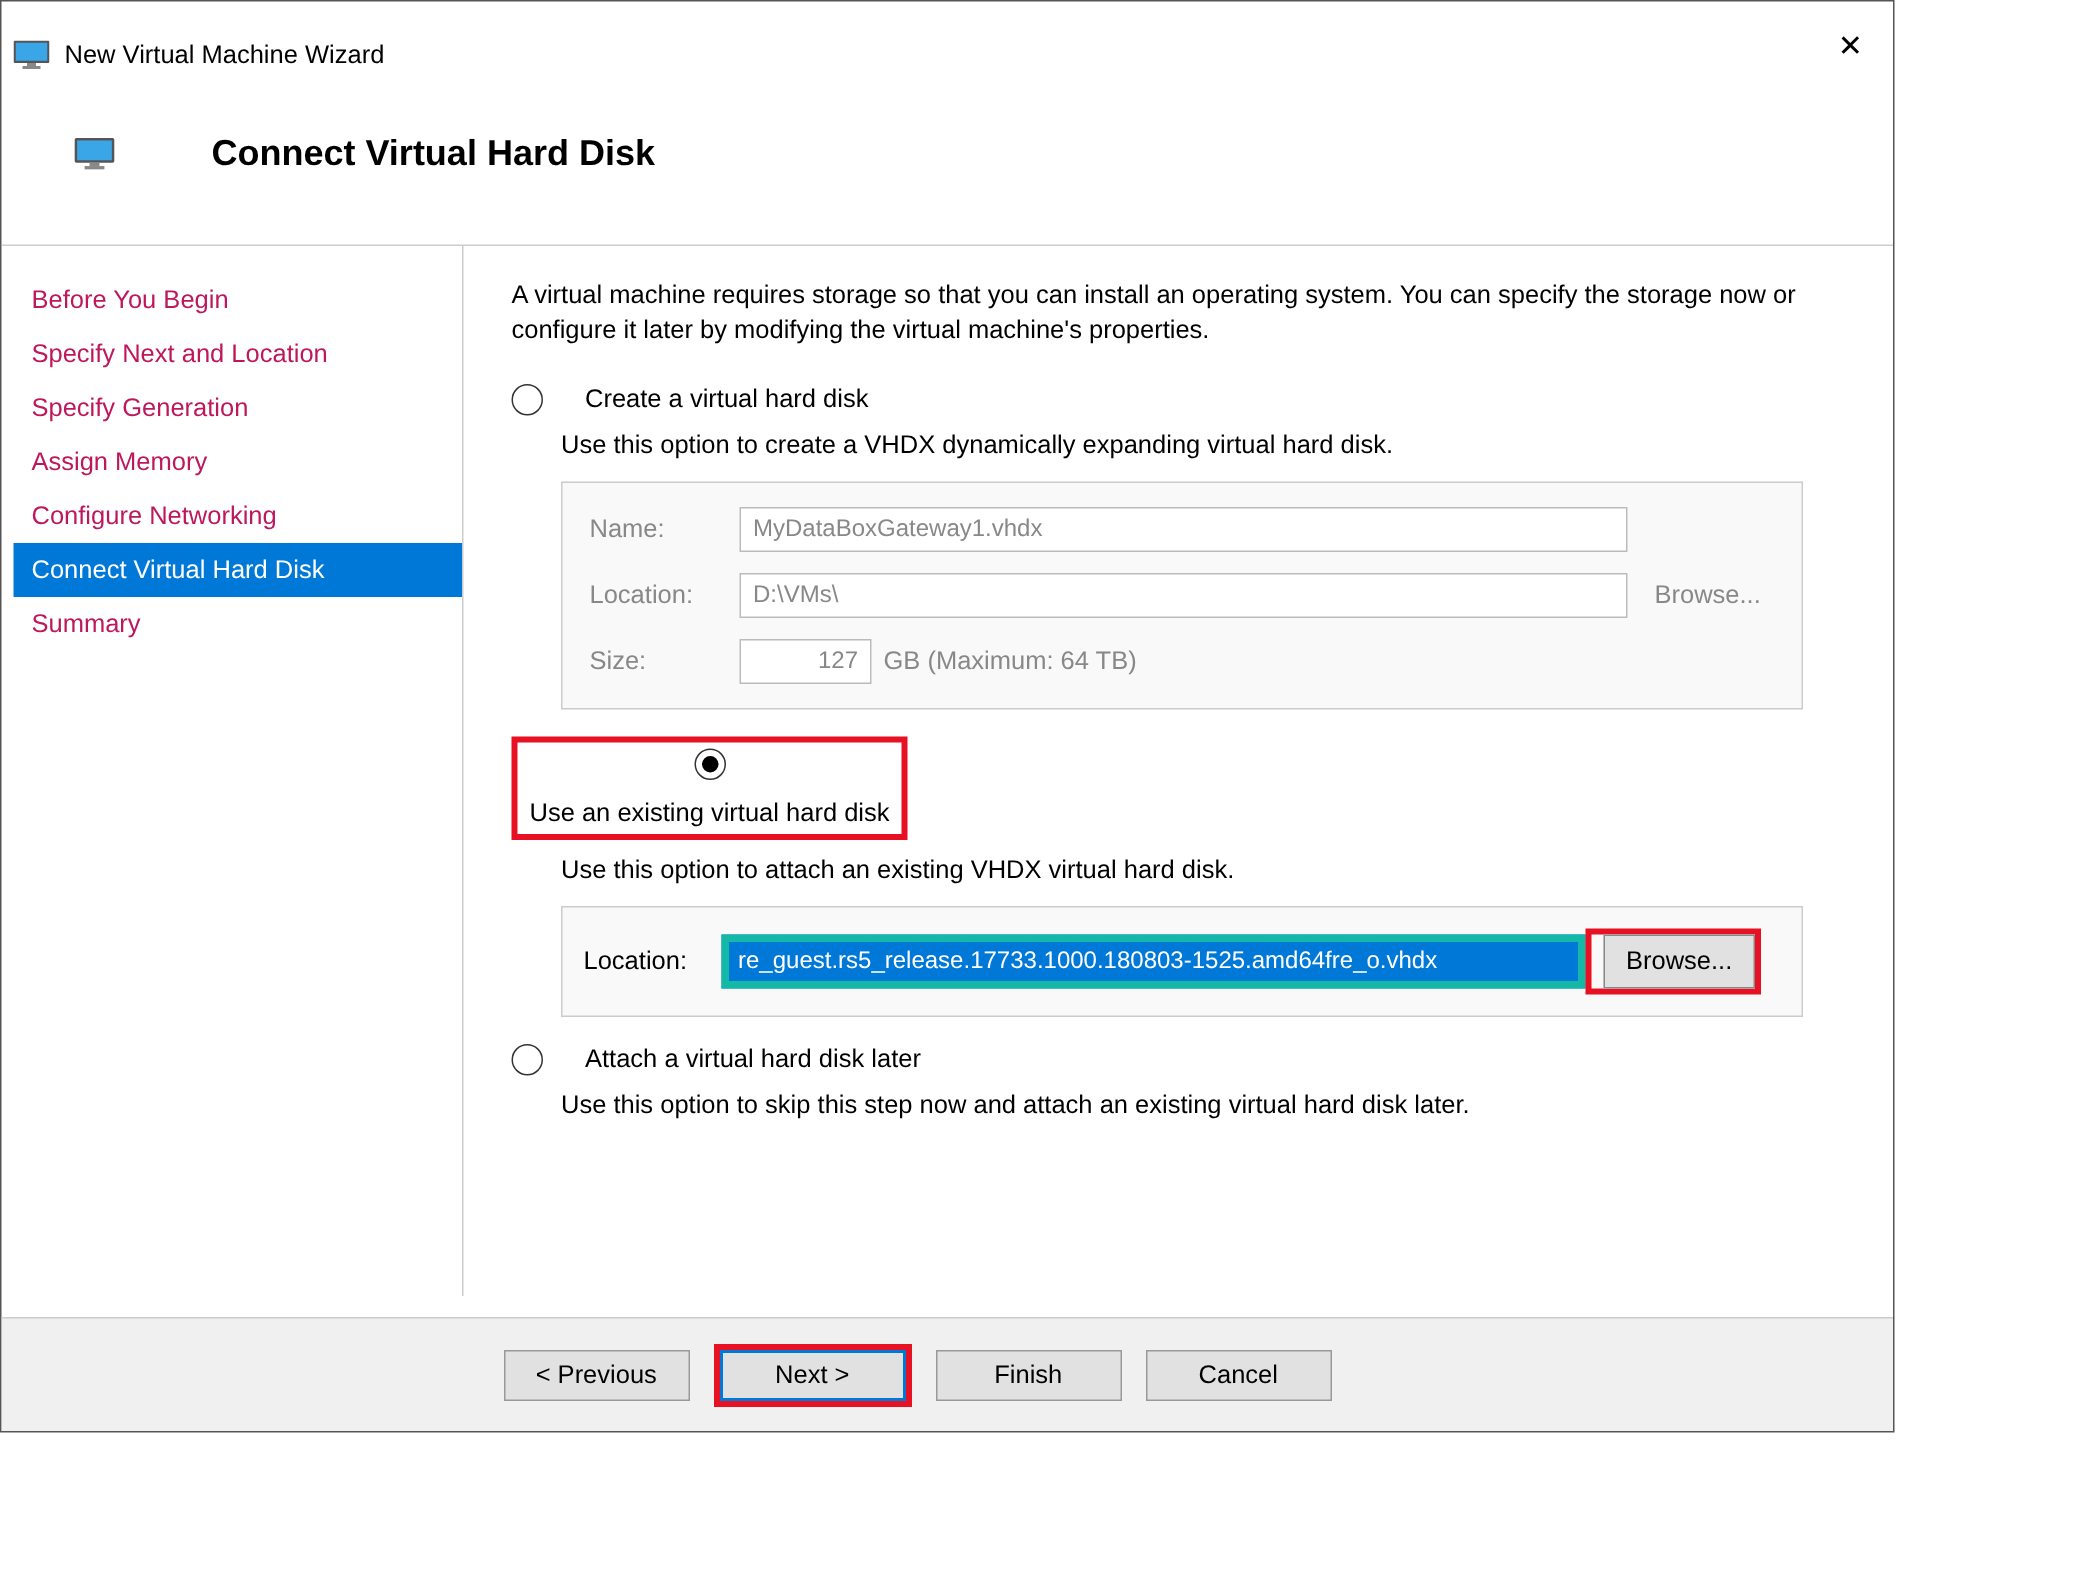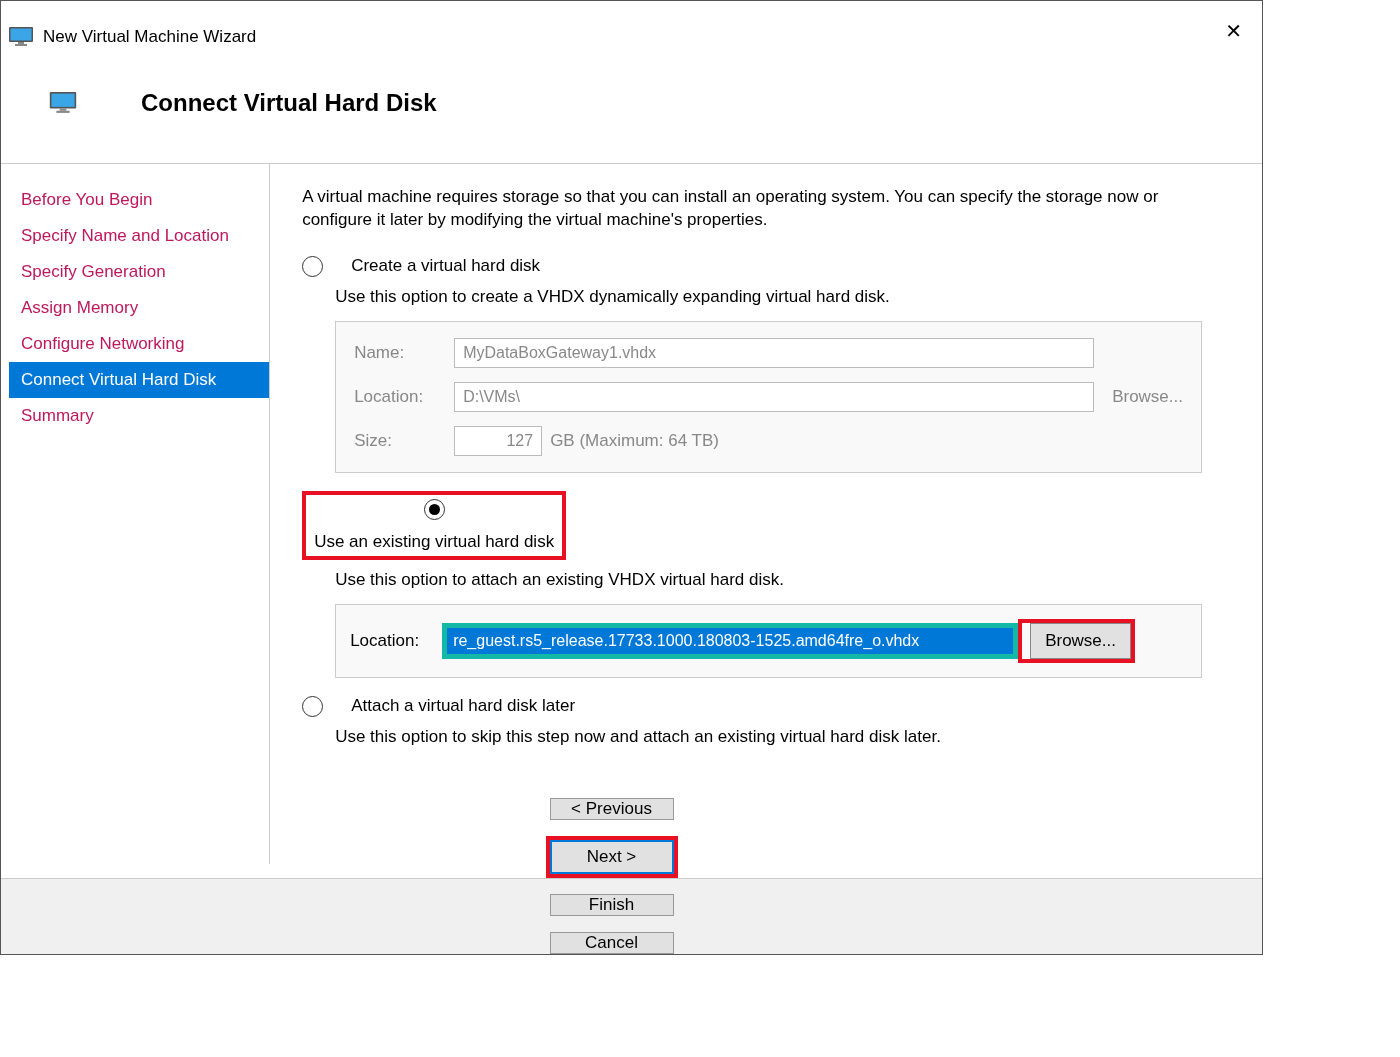--- a/index.html
+++ b/index.html
@@ -38,33 +38,33 @@
 
 .redbox { border: 4px solid #e81123; padding: 4px 8px; display: inline-flex; align-items: center; gap: 12px; flex-direction: column; }
 
 
 .groupbox { border: 1px solid #ccc; padding: 16px 18px 16px 18px; margin-top: 14px; margin-left: 33px; background: #f9f9f9; }
 .groupbox.disabled .field-label, .groupbox.disabled .unit-text, .groupbox.disabled .browse-btn-dis { color: #888; }
 .field-row { display: flex; align-items: center; margin-bottom: 14px; }
 .field-row:last-child { margin-bottom: 0; }
 .field-label { width: 100px; font-size: 17px; color: #888; }
 .text-input { height: 30px; border: 1px solid #bbb; background: #fff; padding: 0 8px; font-size: 16px; color: #888; }
-.text-input.wide { width: 640px; }
+.text-input.wide { width: 592px; }
 .text-input.size { width: 88px; text-align: right; color: #888; }
 .browse-btn-dis { margin-left: 18px; font-size: 17px; color: #888; }
 
 
 .groupbox.active { background: #f9f9f9; padding: 14px 14px; }
 .groupbox.active .field-label { color: #000; }
 .loc-input-highlight { border: 5px solid #14b8a6; background: #0078d7; color: #fff; height: 36px; padding: 0 6px; font-size: 16px; width: 576px; display: flex; align-items: center; white-space: nowrap; overflow: hidden; }
 .browse-btn { height: 36px; padding: 0 14px; border: 1px solid #888; background: #e1e1e1; font-size: 17px; cursor: pointer; margin-left: 8px; }
 .btn-highlight-wrap { border: 4px solid #e81123; display: inline-block; padding: 0; }
 
 
-.footer { position: absolute; bottom: 0; left: 0; right: 0; height: 76px; border-top: 1px solid #ccc; display: flex; align-items: center; justify-content: flex-end; padding-right: 40px; gap: 16px; background: #f0f0f0; flex-direction: column; }
+.footer { position: absolute; bottom: 0; left: 0; right: 0; height: 76px; border-top: 1px solid #ccc; display: flex; align-items: center; justify-content: center; padding-right: 40px; gap: 16px; background: #f0f0f0; }
 .wiz-btn { width: 124px; height: 34px; border: 1px solid #999; background: #e1e1e1; font-size: 17px; cursor: pointer; display: inline-flex; align-items: center; justify-content: center; }
 .next-highlight { border: 4px solid #e81123; padding: 0; }
 .next-highlight .wiz-btn { border: 2px solid #0078d7; }
 
 .monitor-icon rect.screen { fill: #3aa6e8; }
 .monitor-icon rect.frame { fill: #555; }
 .monitor-icon rect.stand { fill: #888; }
 </style>
 </head>
 <body>
@@ -89,21 +89,21 @@
   </svg>
   <div class="page-title">Connect Virtual Hard Disk</div>
 </div>
 
 <div class="divider-top"></div>
 
 <div class="body-area">
 
   <div class="sidebar">
     <div class="step">Before You Begin</div>
-    <div class="step">Specify Name and Location</div>
+    <div class="step">Specify Next and Location</div>
     <div class="step">Specify Generation</div>
     <div class="step">Assign Memory</div>
     <div class="step">Configure Networking</div>
     <div class="step selected">Connect Virtual Hard Disk</div>
     <div class="step">Summary</div>
   </div>
 
   <div class="main">
     <div class="intro">A virtual machine requires storage so that you can install an operating system. You can specify the storage now or configure it later by modifying the virtual machine's properties.</div>
 

